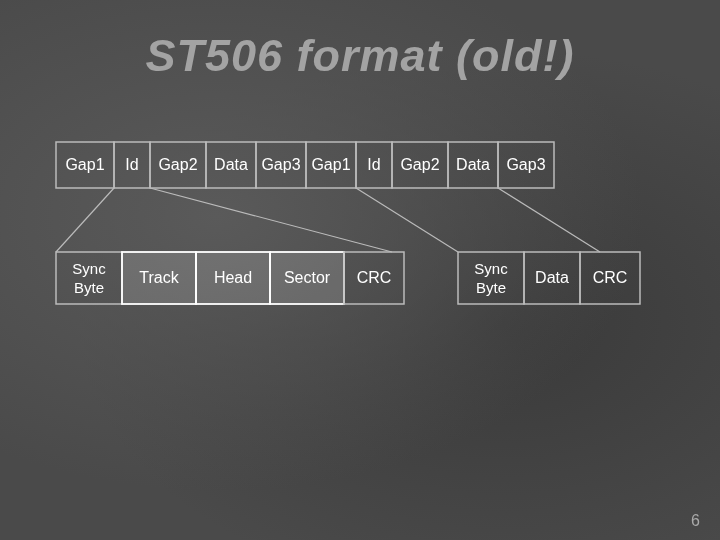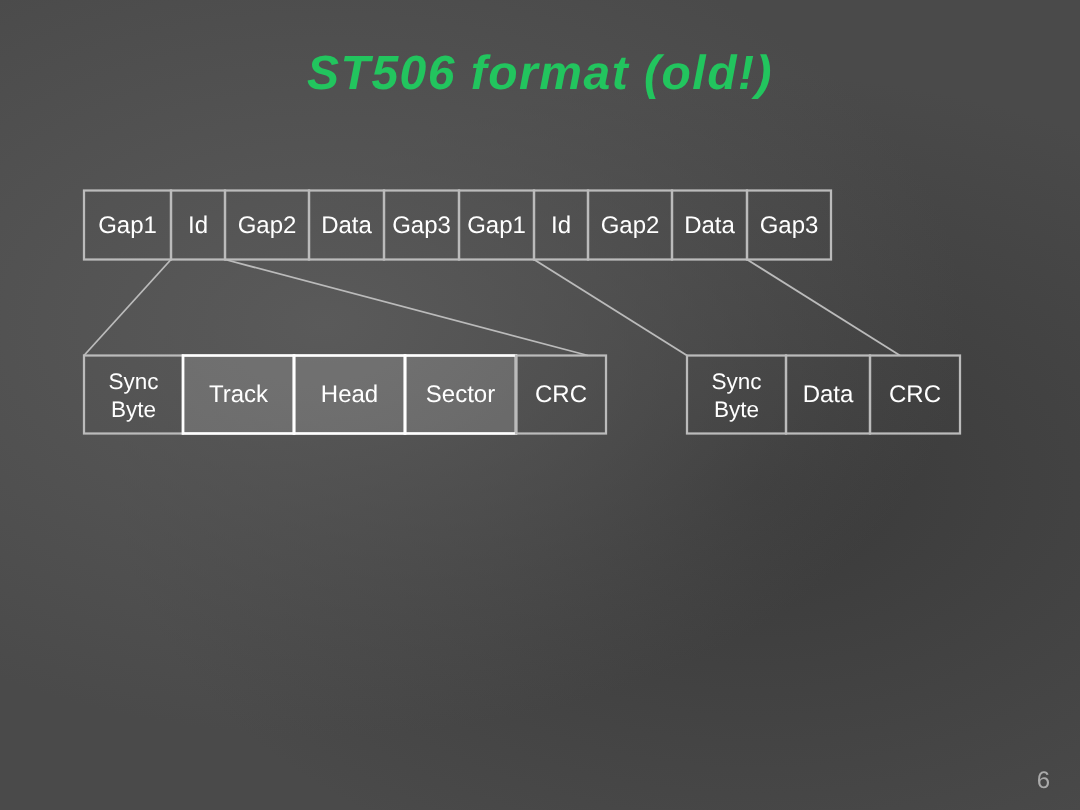--- a/index.html
+++ b/index.html
@@ -16,23 +16,23 @@
       position: relative;
     }
 
     .title {
       text-align: center;
       padding-top: 30px;
       padding-bottom: 40px;
     }
 
     .title h1 {
-      font-size: 32px;
+      font-size: 45px;
       font-weight: bold;
-      color: #22c55e;
+      color: #a3a3a3;
       font-style: italic;
       letter-spacing: 1px;
     }
 
     .page-number {
       position: absolute;
       bottom: 10px;
       right: 20px;
       color: #aaa;
       font-size: 16px;

